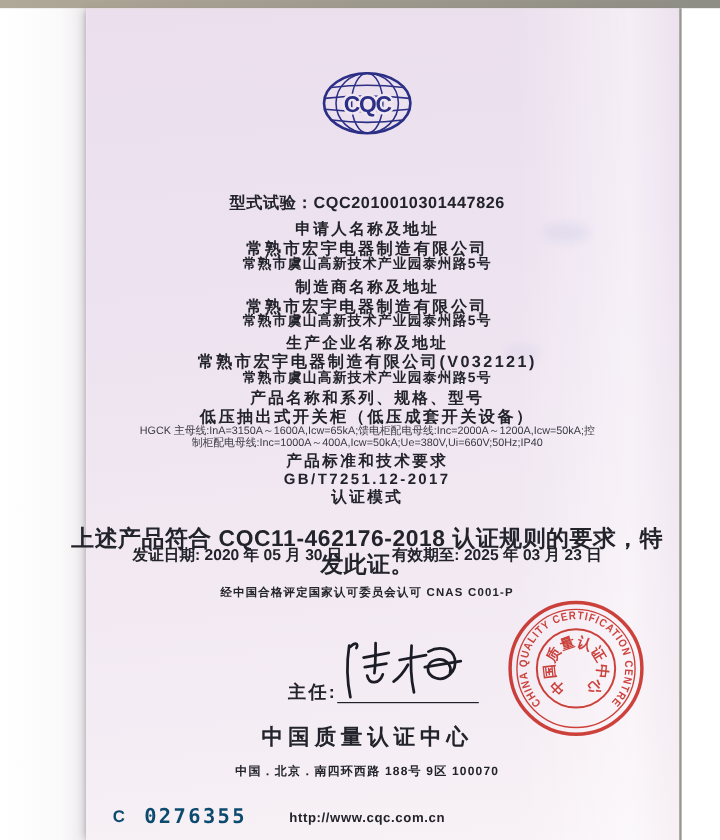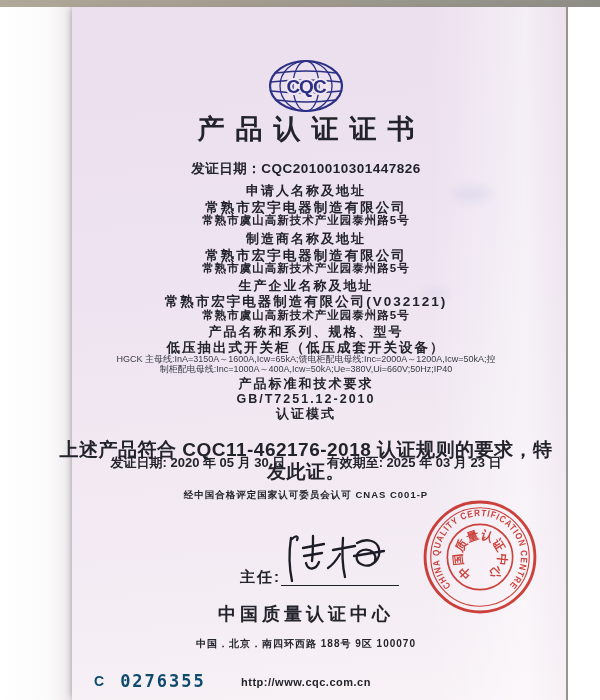--- a/index.html
+++ b/index.html
@@ -64,45 +64,44 @@
       <ellipse cx="39" cy="28" rx="26" ry="25"></ellipse>
       <ellipse cx="39" cy="28" rx="13" ry="25"></ellipse>
       <path d="M9 15 Q39 11 69 15"></path>
       <path d="M3.6 24 Q39 20 74.4 24"></path>
       <path d="M3.7 33 Q39 37 74.3 33"></path>
       <path d="M9.5 42 Q39 46 68.5 42"></path>
     </g>
     <text x="39" y="35" text-anchor="middle" font-family="Liberation Sans, DejaVu Sans, sans-serif" font-size="19" font-weight="bold" fill="#2b2f85" stroke="#f0e7f1" stroke-width="4" paint-order="stroke" letter-spacing="-1">CQC</text>
   </svg>
 
-  <div class="line title" style="top:114px">产品认证证书</div>
 
   <div class="line certno" style="top:161px">
-    <span>发证日期：</span><span>CQC2010010301447826</span>
+    <span>型式试验：</span><span>CQC2010010301447826</span>
   </div>
 
   <div class="line flabel" style="top:184px">申请人名称及地址</div>
   <div class="line fvalue" style="top:200px">常熟市宏宇电器制造有限公司</div>
   <div class="line faddr" style="top:214px">常熟市虞山高新技术产业园泰州路5号</div>
 
   <div class="line flabel" style="top:232px">制造商名称及地址</div>
   <div class="line fvalue" style="top:248px">常熟市宏宇电器制造有限公司</div>
   <div class="line faddr" style="top:262px">常熟市虞山高新技术产业园泰州路5号</div>
 
   <div class="line flabel" style="top:279px">生产企业名称及地址</div>
   <div class="line fvalue" style="top:294px">常熟市宏宇电器制造有限公司(V032121)</div>
   <div class="line faddr" style="top:309px">常熟市虞山高新技术产业园泰州路5号</div>
 
   <div class="line flabel" style="top:325px">产品名称和系列、规格、型号</div>
   <div class="line fvalue" style="top:340px">低压抽出式开关柜（低压成套开关设备）</div>
   <div class="line fspec" style="top:354px">HGCK 主母线:InA=3150A～1600A,Icw=65kA;馈电柜配电母线:Inc=2000A～1200A,Icw=50kA;控</div>
   <div class="line fspec" style="top:364px">制柜配电母线:Inc=1000A～400A,Icw=50kA;Ue=380V,Ui=660V;50Hz;IP40</div>
 
   <div class="line flabel" style="top:377px">产品标准和技术要求</div>
-  <div class="line fvalue" style="top:392px;font-size:12.5px">GB/T7251.12-2010</div>
+  <div class="line fvalue" style="top:392px;font-size:12.5px">GB/T7251.12-2017</div>
 
   <div class="line flabel" style="top:407px">认证模式</div>
 
   <div class="line statement" style="top:439px">上述产品符合 CQC11-462176-2018 认证规则的要求，特发此证。</div>
 
   <div class="line dates" style="top:456px">
     <span>发证日期:</span>
     <span>2020 年 05 月 30 日</span>
     <span class="gap"></span>
     <span>有效期至:</span>

